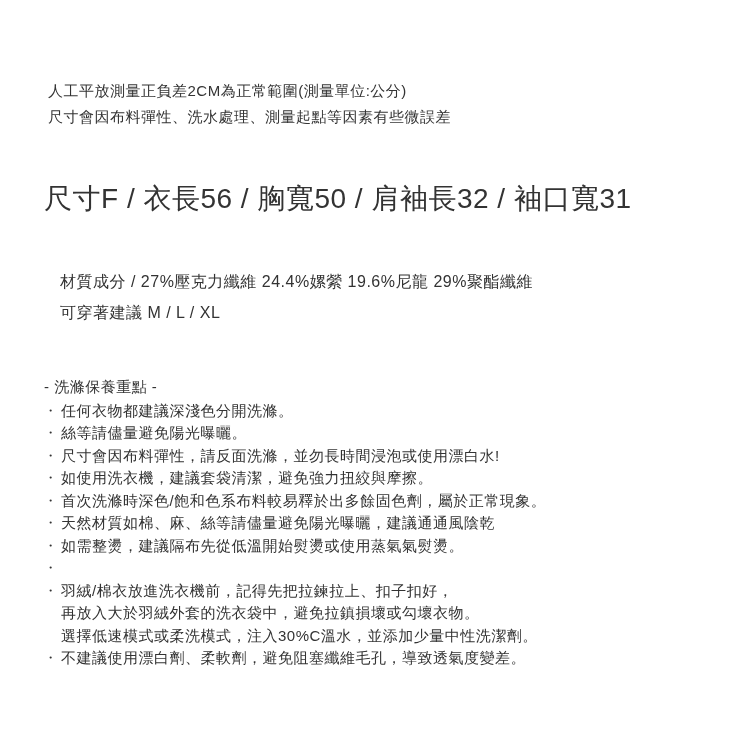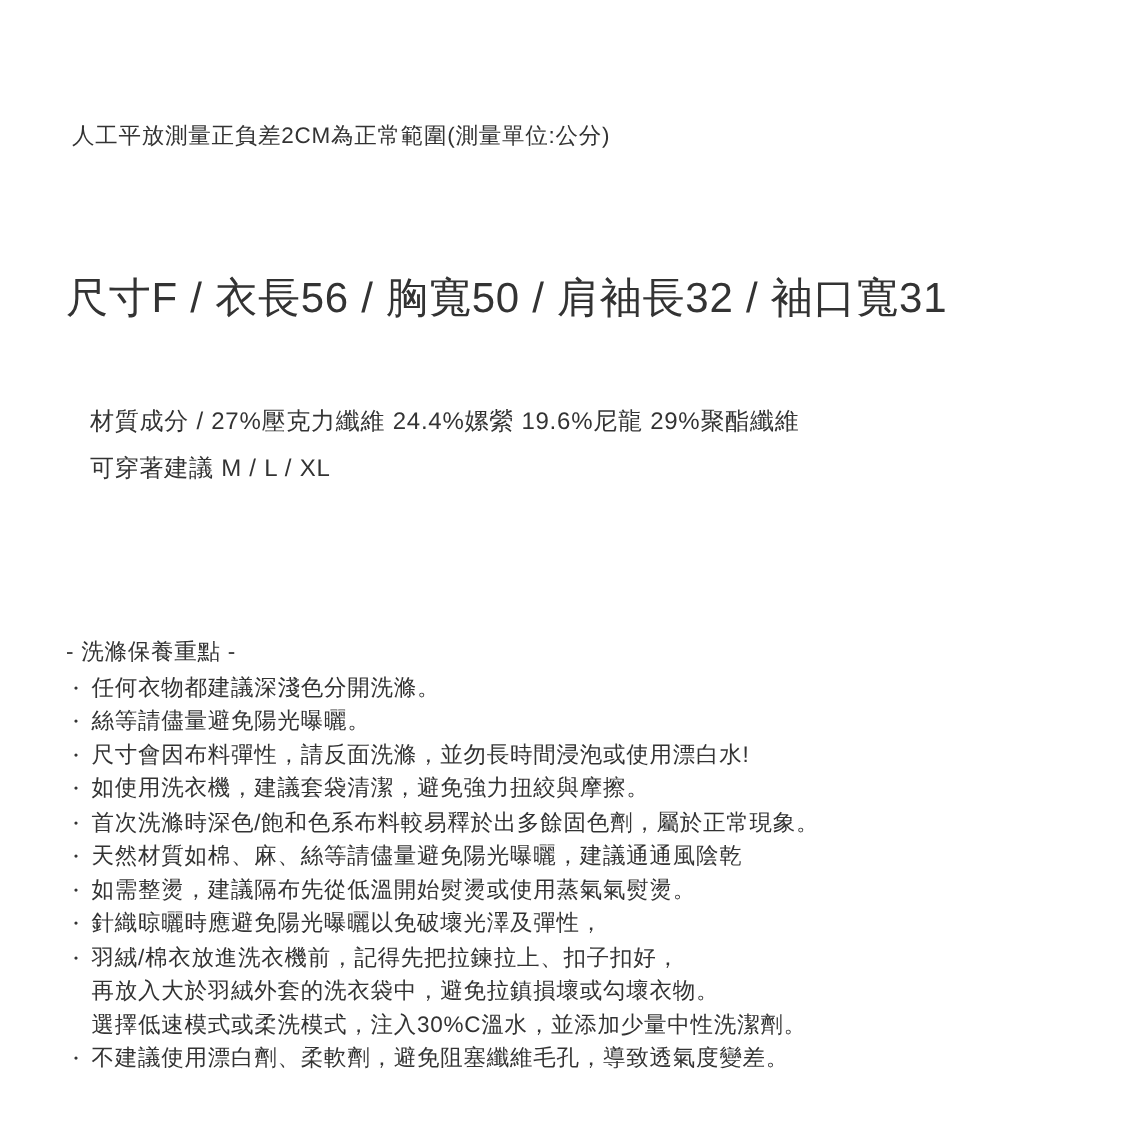--- a/index.html
+++ b/index.html
@@ -49,21 +49,20 @@
     white-space: nowrap;
   }
   .care-block {
     position: absolute;
     top: 376px;
     left: 0;
     font-size: 15px;
     line-height: 22.5px;
     letter-spacing: 0.5px;
     white-space: nowrap;
-    margin-top: 48px;
   }
   .care-heading {
     margin-bottom: 1px;
   }
   .care-line {
     display: flex;
   }
   .care-line .bullet {
     display: inline-block;
     width: 17px;
@@ -76,20 +75,21 @@
     display: inline-block;
   }
 </style>
 </head>
 <body>
 
 <div class="page">
 
   <div class="notes-block">
     <div>人工平放測量正負差2CM為正常範圍(測量單位:公分)</div>
+    <div>尺寸會因布料彈性、洗水處理、測量起點等因素有些微誤差</div>
   </div>
 
   <div class="size-block">
     <div>尺寸F  / 衣長56 / 胸寬50 / 肩袖長32 / 袖口寬31</div>
   </div>
 
   <div class="material-block">
     <div>材質成分 / 27%壓克力纖維 24.4%嫘縈 19.6%尼龍 29%聚酯纖維</div>
     <div>可穿著建議 M / L / XL</div>
   </div>
@@ -120,21 +120,20 @@
         <div class="care-line">
           <span class="bullet">・</span>
           <span class="care-text">天然材質如棉、麻、絲等請儘量避免陽光曝曬，建議通通風陰乾</span>
         </div>
         <div class="care-line">
           <span class="bullet">・</span>
           <span class="care-text">如需整燙，建議隔布先從低溫開始熨燙或使用蒸氣氣熨燙。</span>
         </div>
         <div class="care-line">
           <span class="bullet">・</span>
-          <span class="care-text">針織晾曬時應避免陽光曝曬以免破壞光澤及彈性，</span>
         </div>
         <div class="care-line">
           <span class="bullet"></span>
         </div>
         <div class="care-line">
           <span class="bullet">・</span>
           <span class="care-text">羽絨/棉衣放進洗衣機前，記得先把拉鍊拉上、扣子扣好，</span>
         </div>
         <div class="care-line">
           <span class="bullet"></span>

